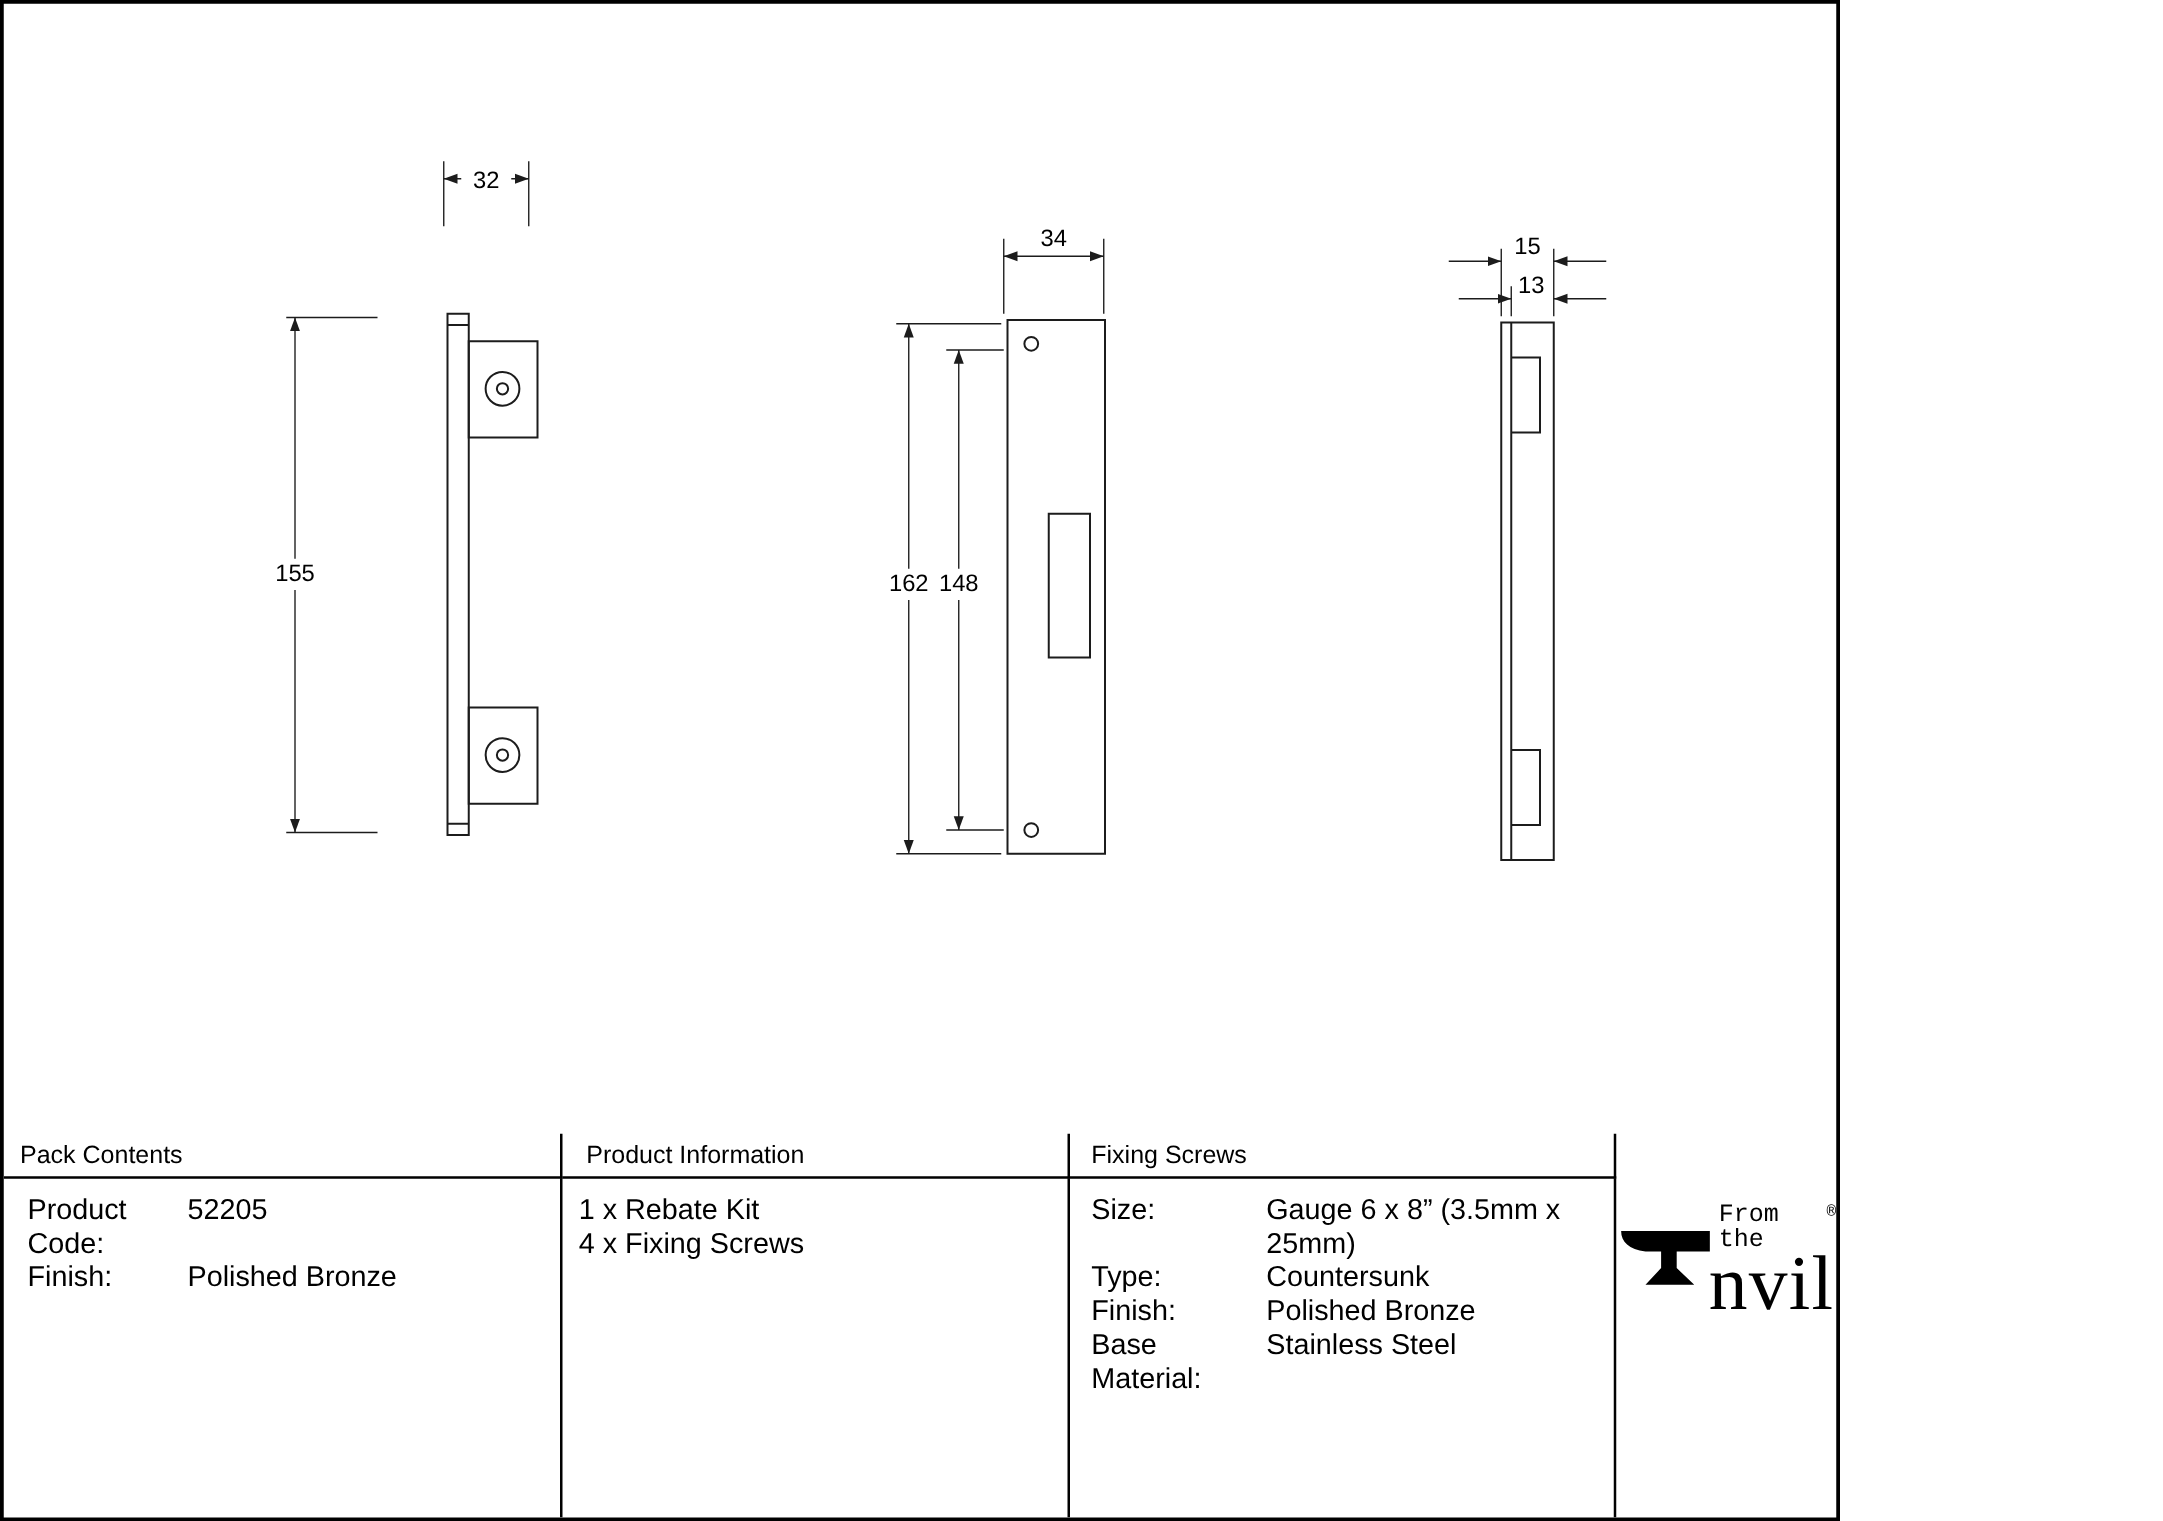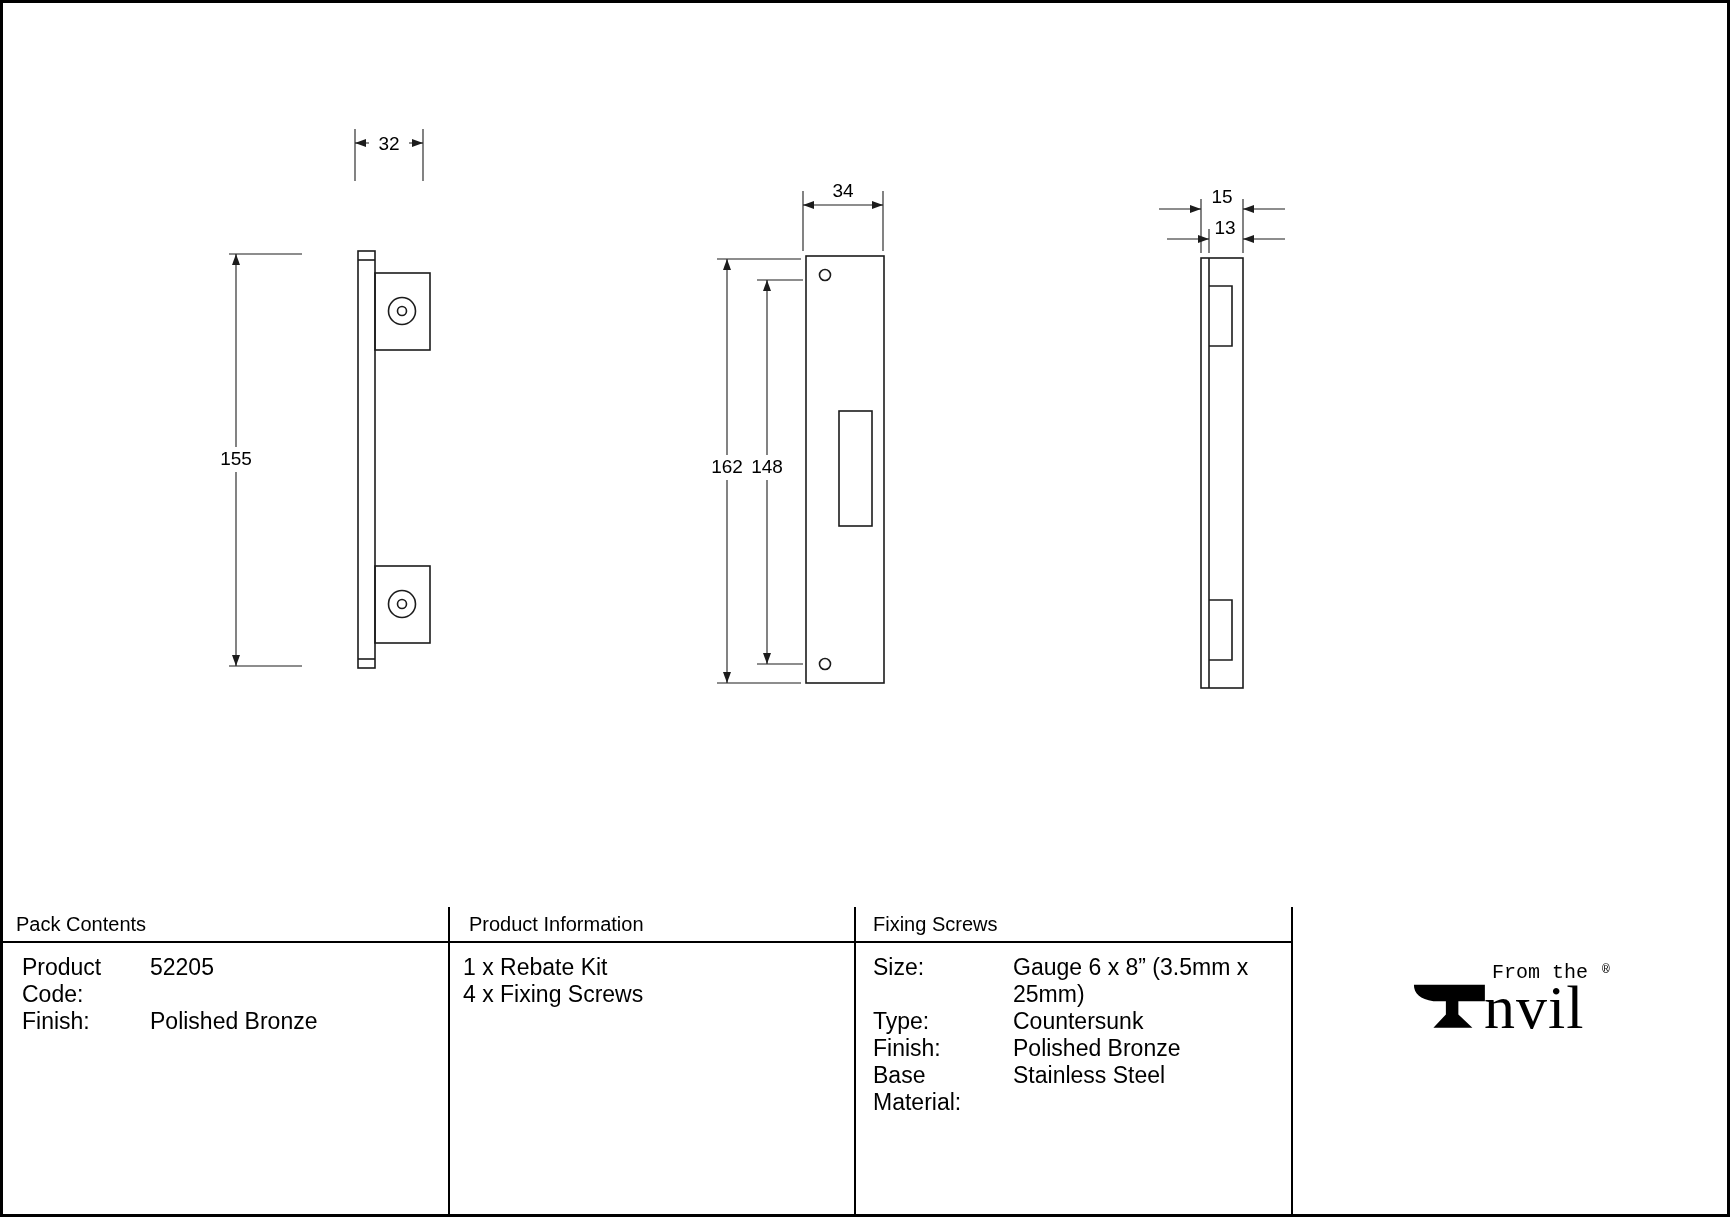--- a/index.html
+++ b/index.html
@@ -1,17 +1,17 @@
 <!DOCTYPE html>
 <html><head>
 <meta charset="utf-8">
 <title>Spec Sheet</title>
 <style>
   html,body{margin:0;padding:0;background:#fff}
-  .page{position:relative;width:1730px;height:1217px;box-sizing:border-box;border:3px solid #000;
+  .page{position:relative;width:1472px;height:1217px;box-sizing:border-box;border:3px solid #000;
         background:#fff;color:#000;font-family:"Liberation Sans",sans-serif;overflow:hidden}
   .drawing{position:absolute;top:0;left:0;display:block}
   .part{fill:none;stroke:#1c1c1c;stroke-width:1.6}
   .dim{fill:none;stroke:#1c1c1c;stroke-width:1.1}
   .dimtext{font-family:"Liberation Sans",sans-serif;font-size:19px;fill:#000;text-anchor:middle}
   .mask{fill:#fff;stroke:none}
 
   .note-row{position:absolute;left:0;right:0;top:867px;height:37px;box-sizing:border-box;
             border-top:2px solid #000;border-bottom:2px solid #000;display:flex;align-items:center;
             padding-left:19px;font-size:19.5px}

